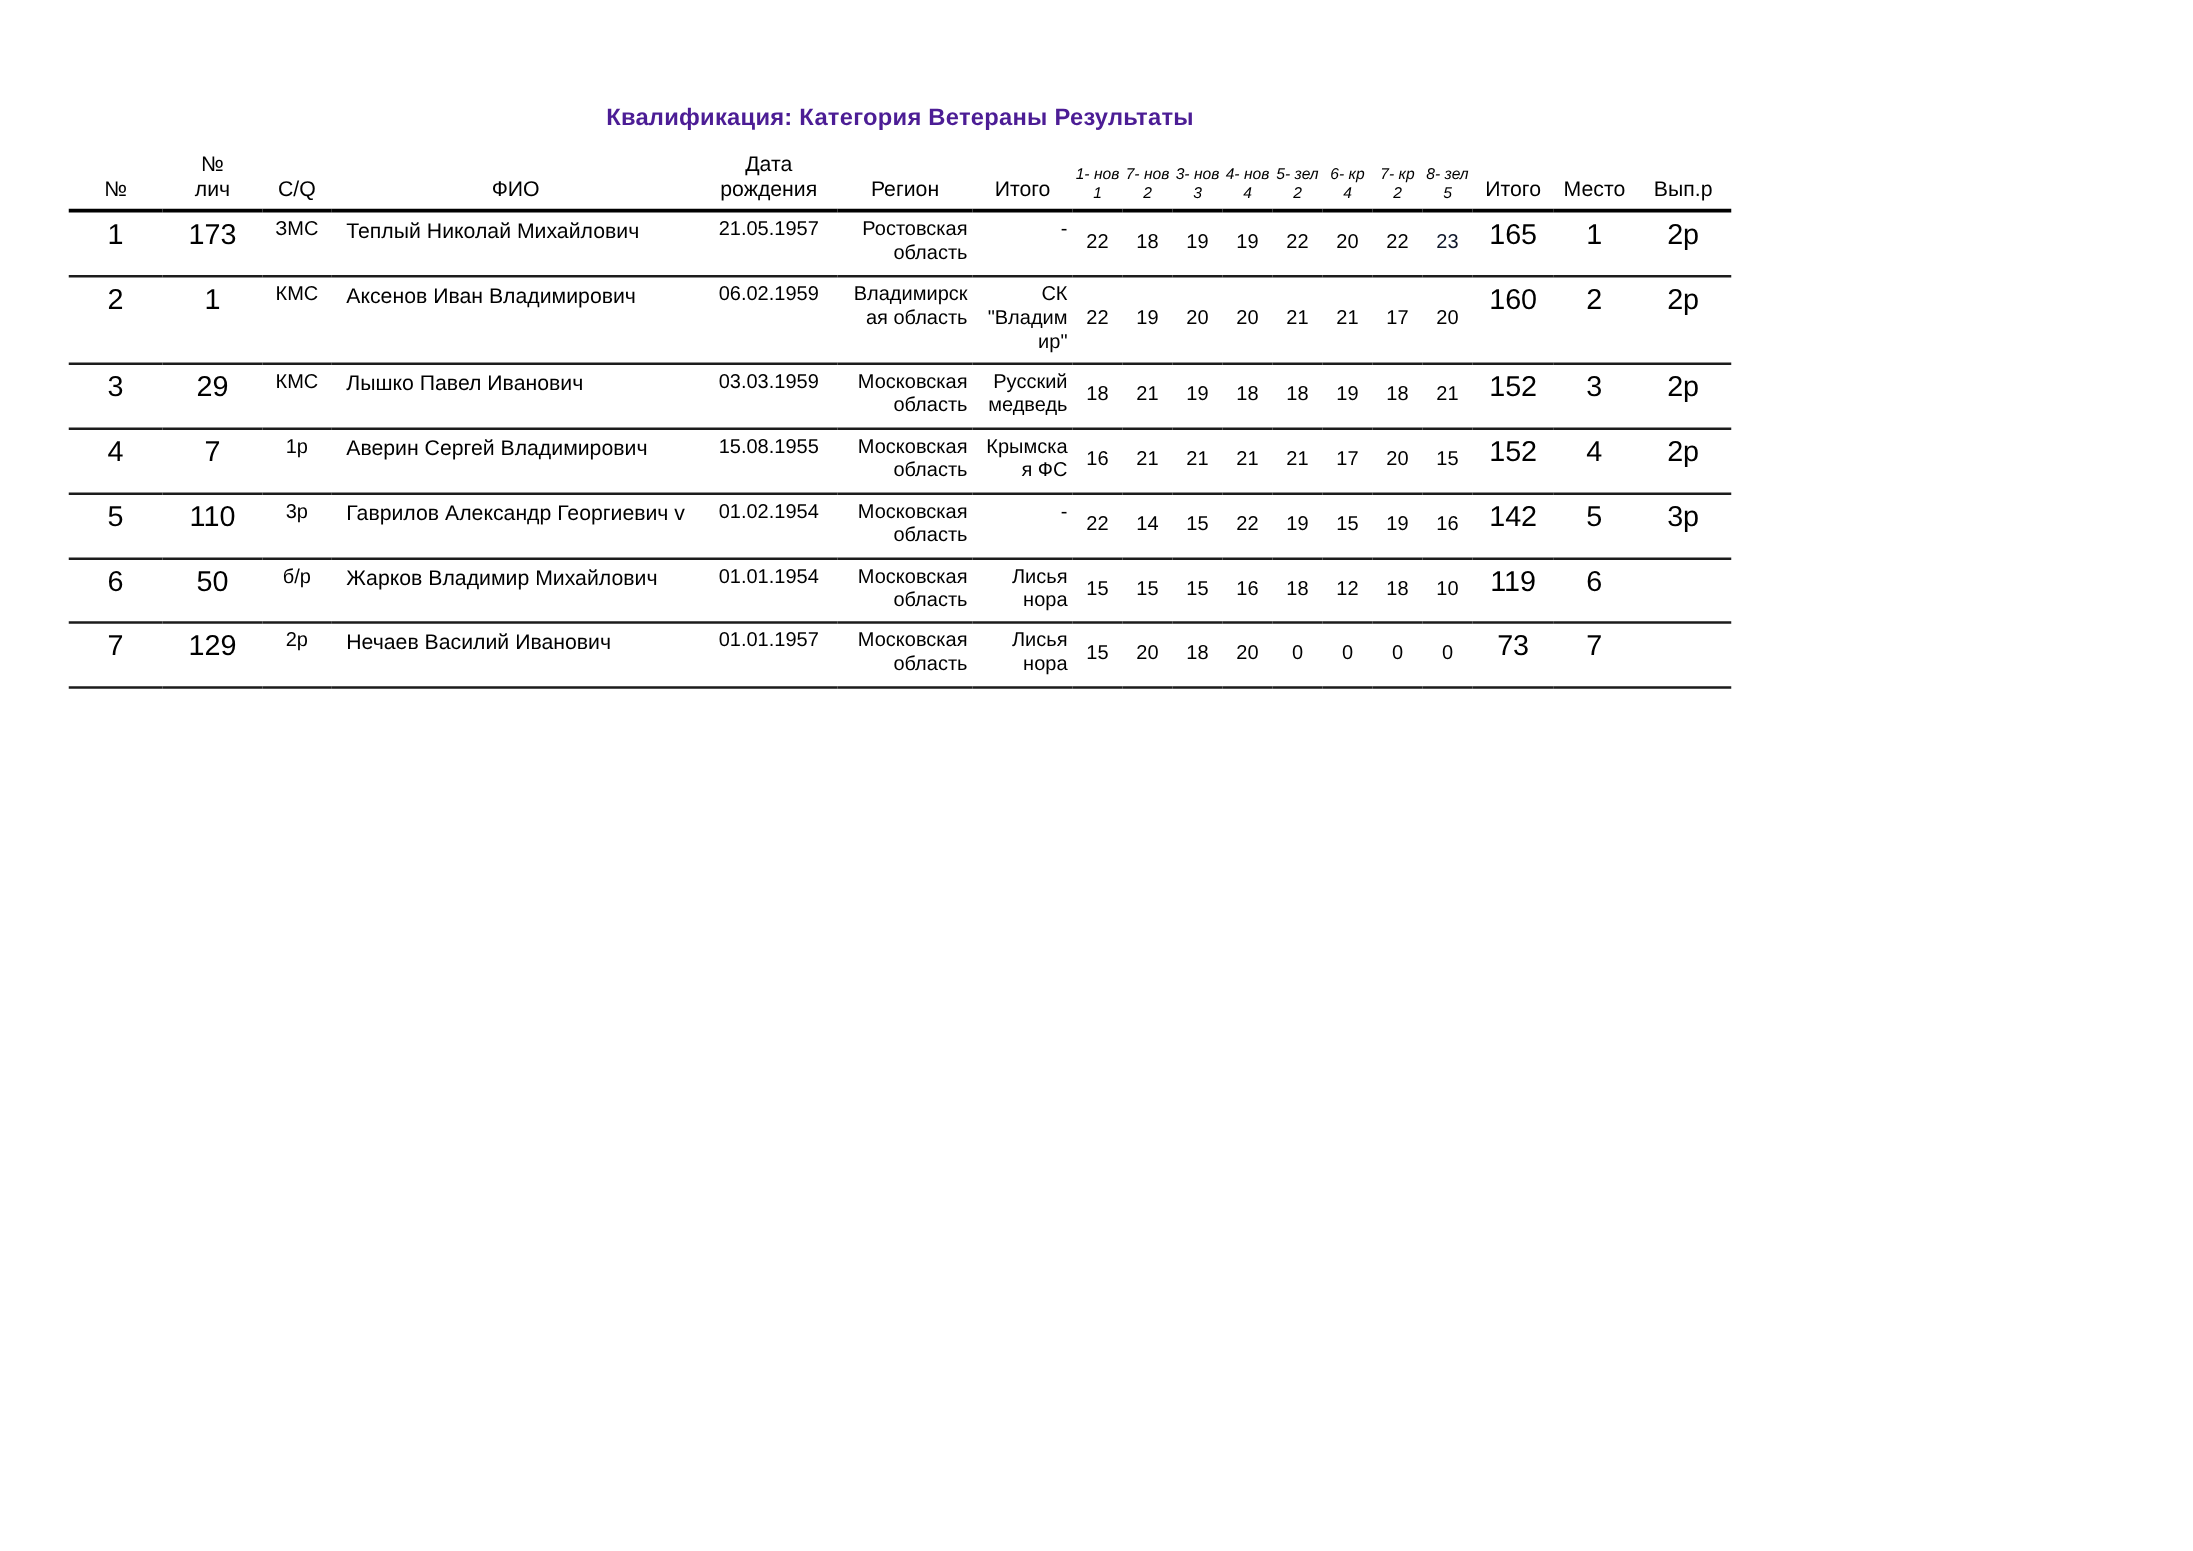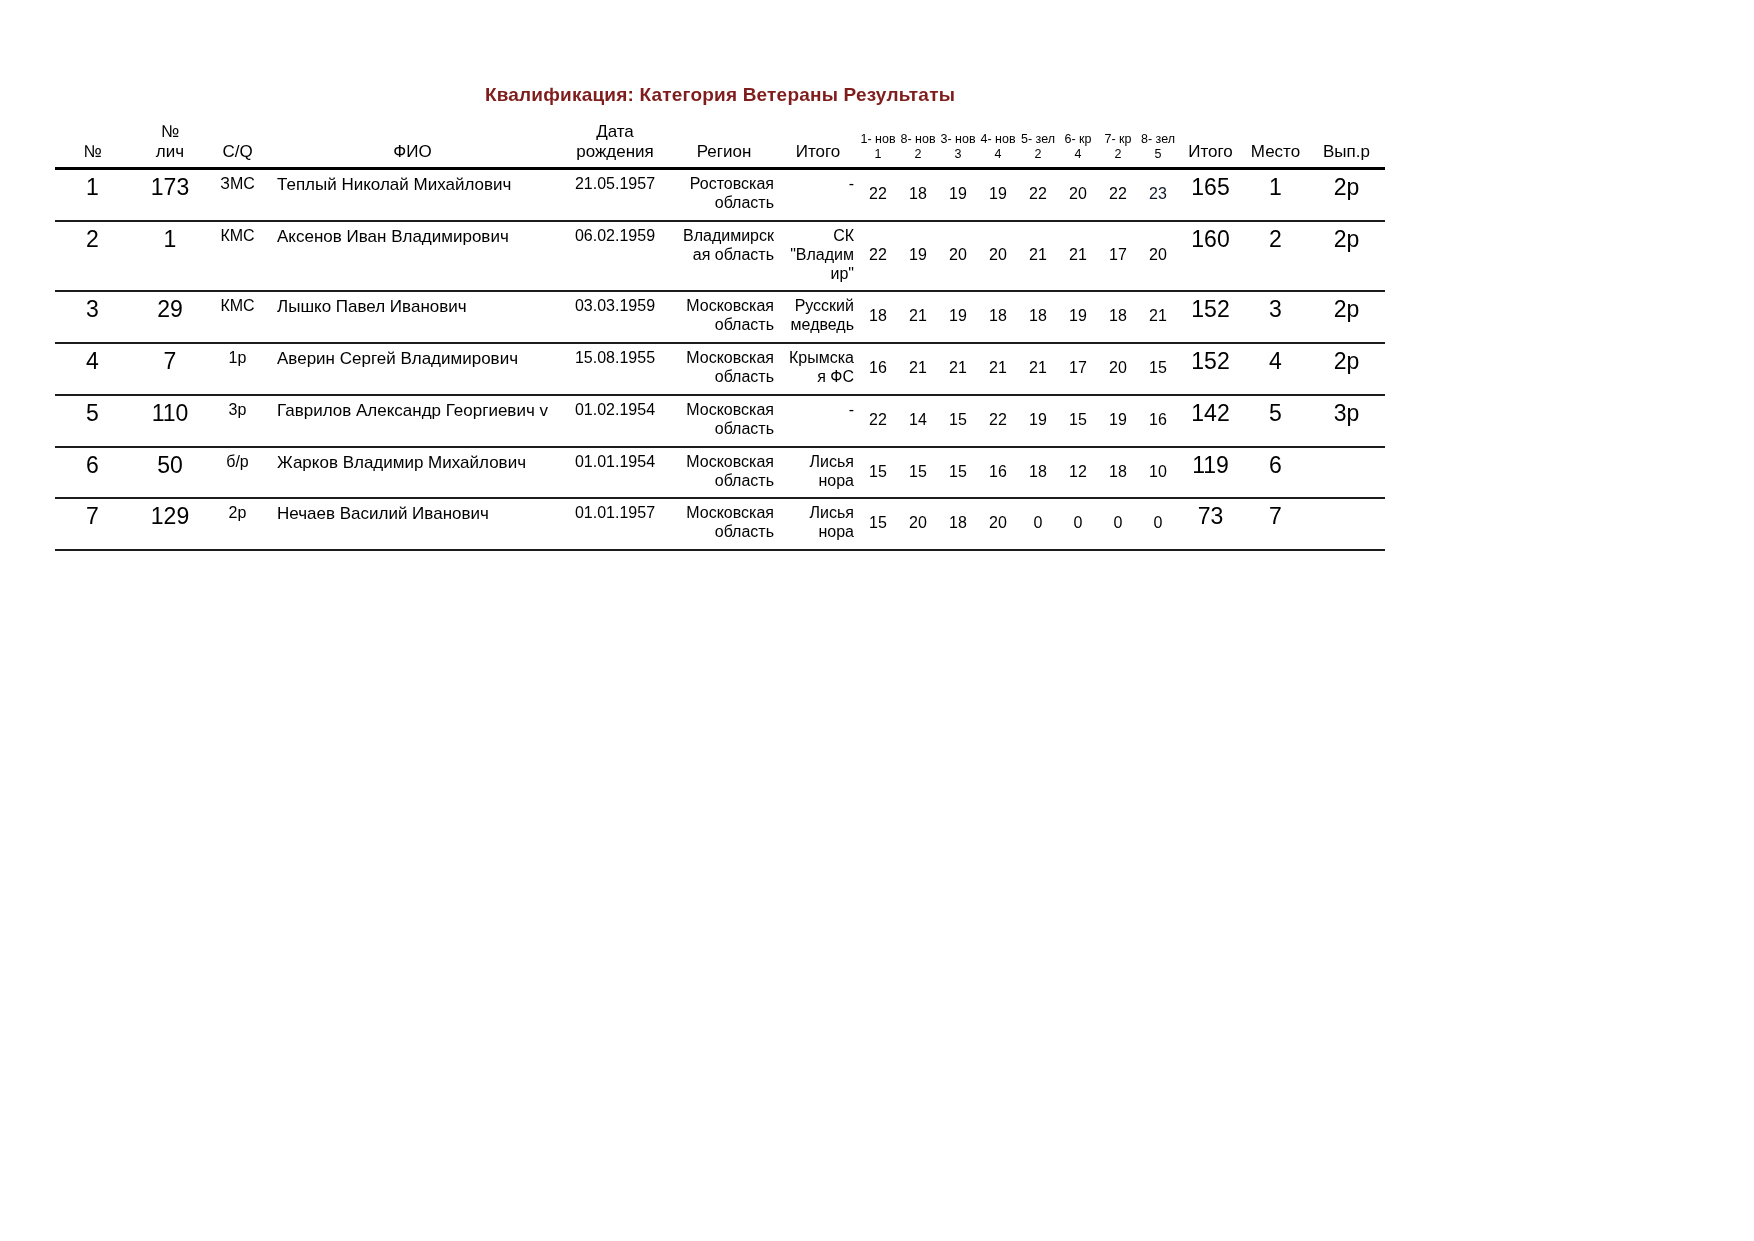--- a/index.html
+++ b/index.html
@@ -16,21 +16,21 @@
     color: #000000;
   }
   .page-title {
     position: absolute;
     top: 84px;
     left: 55px;
     width: 1330px;
     text-align: center;
     font-size: 19px;
     font-weight: bold;
-    color: #7f1d1d;
+    color: #4c1d95;
     letter-spacing: 0.2px;
   }
   .table-wrap {
     position: absolute;
     top: 118px;
     left: 55px;
     width: 1330px;
   }
   table.results {
     border-collapse: collapse;
@@ -39,21 +39,21 @@
   }
   thead tr { height: 50px; }
   th {
     vertical-align: bottom;
     text-align: center;
     font-weight: normal;
     padding: 4px 2px 6px 2px;
     border-bottom: 3px solid #000000;
   }
   th.main-h { font-size: 17px; line-height: 1.15; }
-  th.score-h { font-size: 12.5px; line-height: 1.15; white-space: nowrap; }
+  th.score-h { font-size: 12.5px; line-height: 1.15; white-space: nowrap; font-style: italic; }
   td {
     border-bottom: 2px solid #1c1c1c;
     vertical-align: top;
     padding: 5px 4px 7px 4px;
   }
   .big   { font-size: 23px; line-height: 1.1; }
   .small { font-size: 16px; line-height: 1.18; }
   .center { text-align: center; }
   .left   { text-align: right; }
   .c-fio  { font-size: 17px; line-height: 1.12; text-align: left; padding-left: 12px; }
@@ -115,21 +115,21 @@
             <div>Регион</div>
           </th>
           <th class="main-h">
             <div>Итого</div>
           </th>
           <th class="score-h">
             <div>1- нов</div>
             <div>1</div>
           </th>
           <th class="score-h">
-            <div>8- нов</div>
+            <div>7- нов</div>
             <div>2</div>
           </th>
           <th class="score-h">
             <div>3- нов</div>
             <div>3</div>
           </th>
           <th class="score-h">
             <div>4- нов</div>
             <div>4</div>
           </th>

